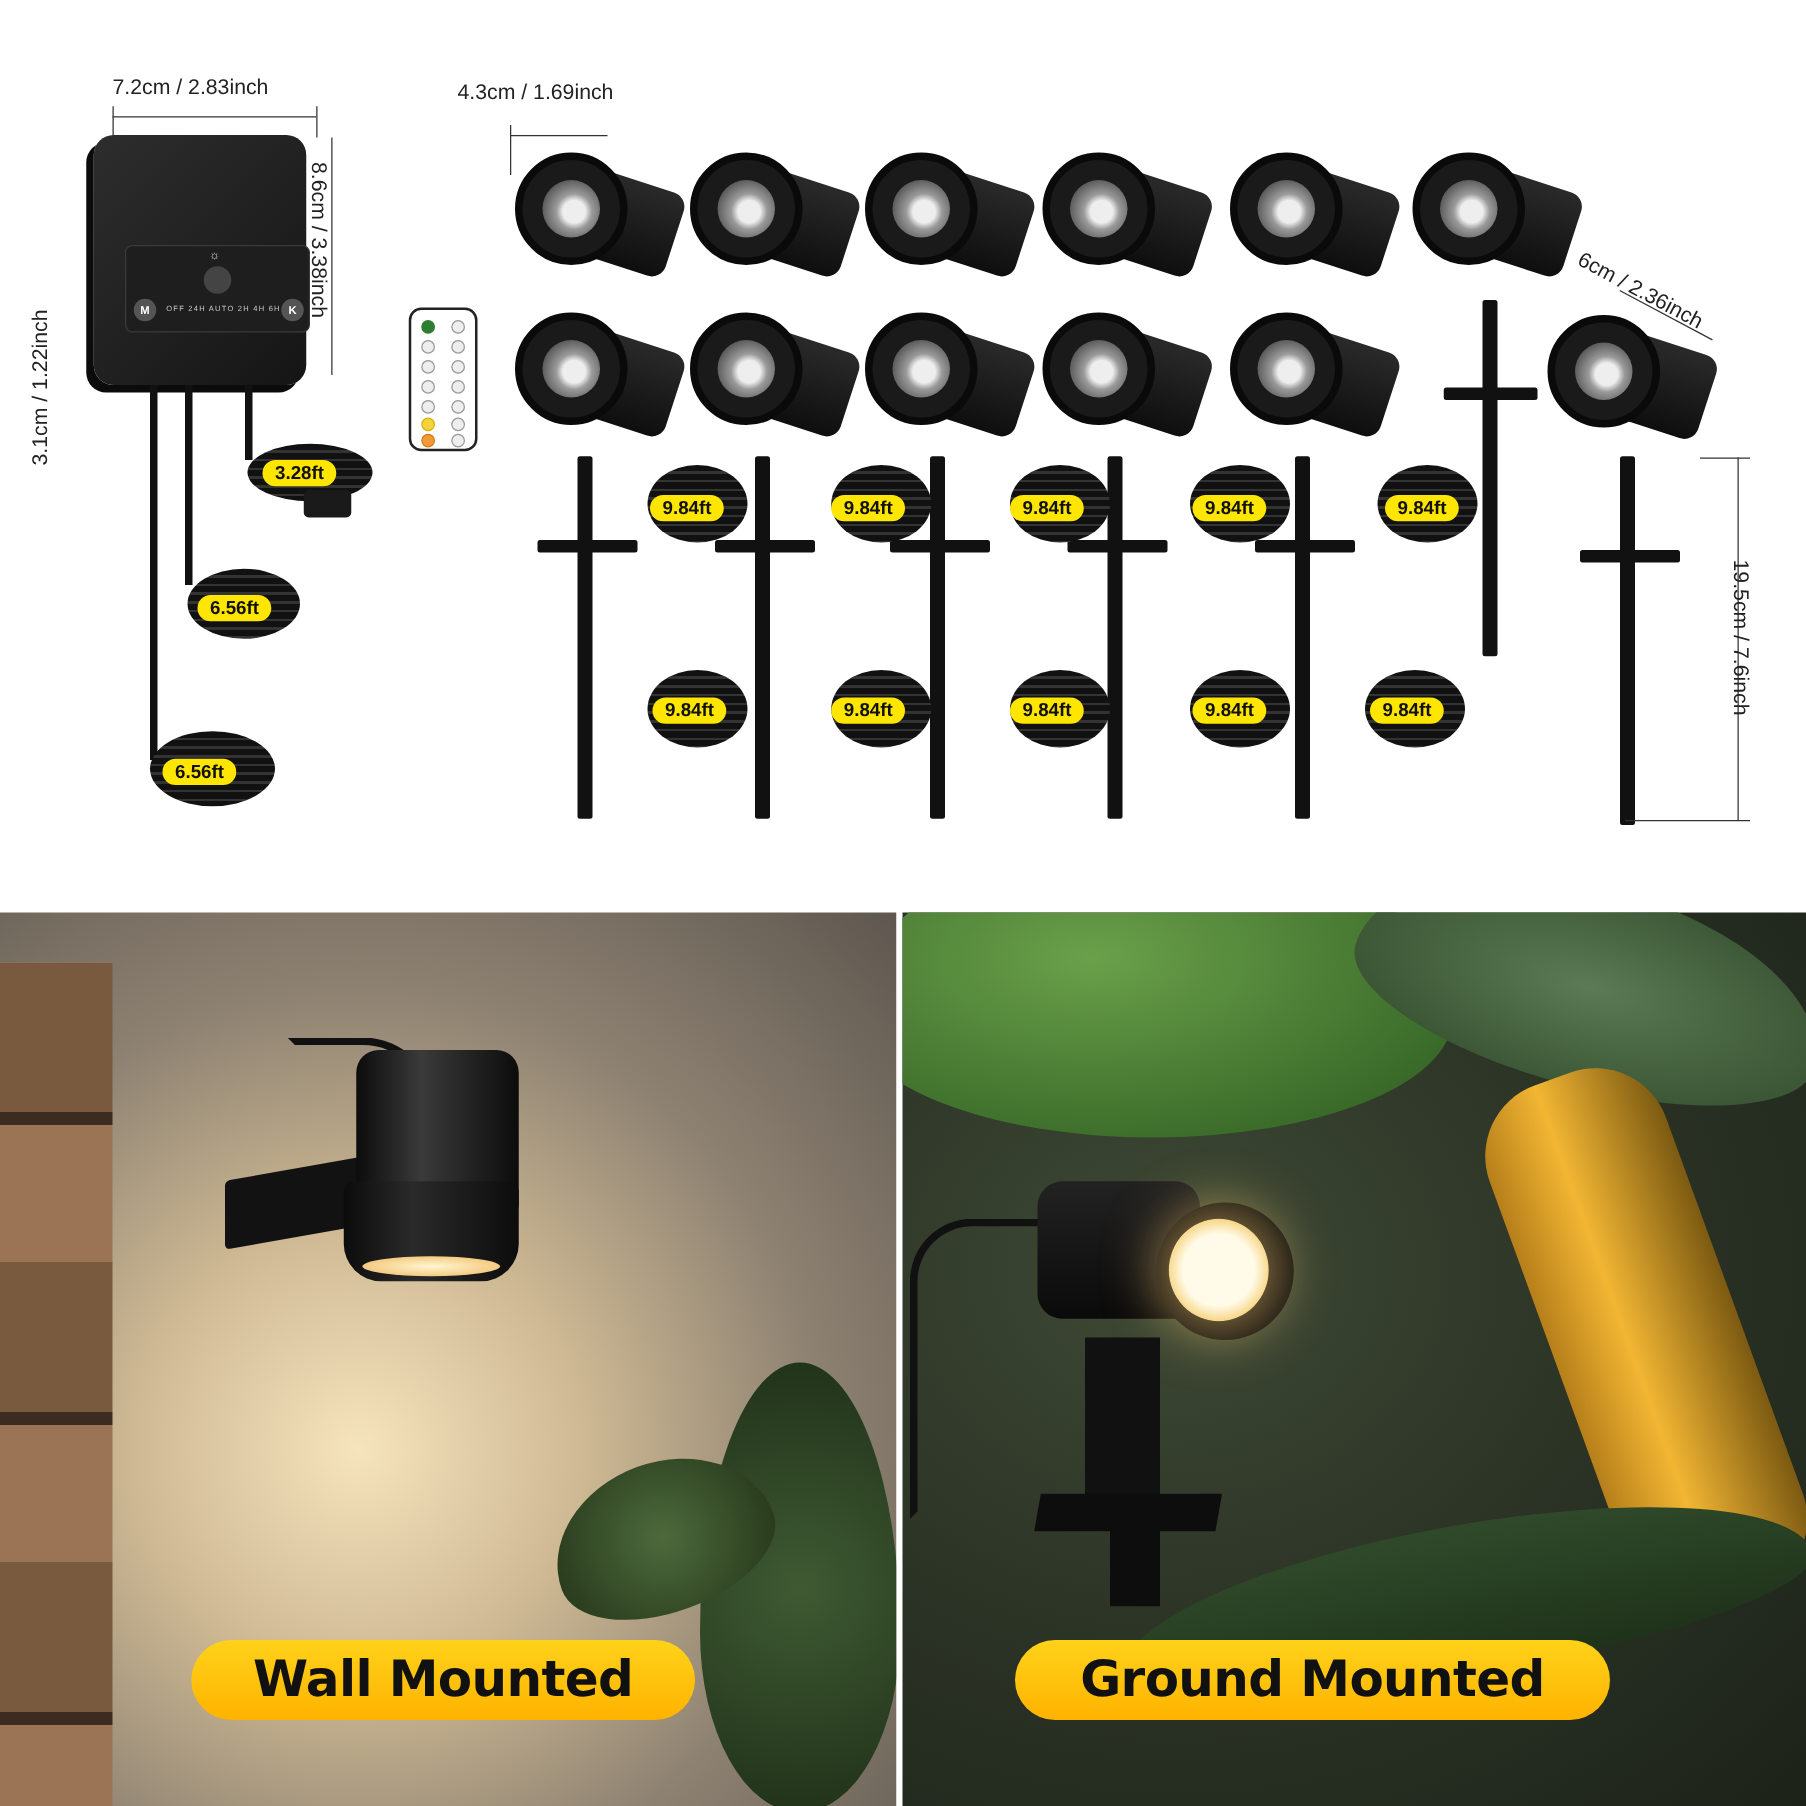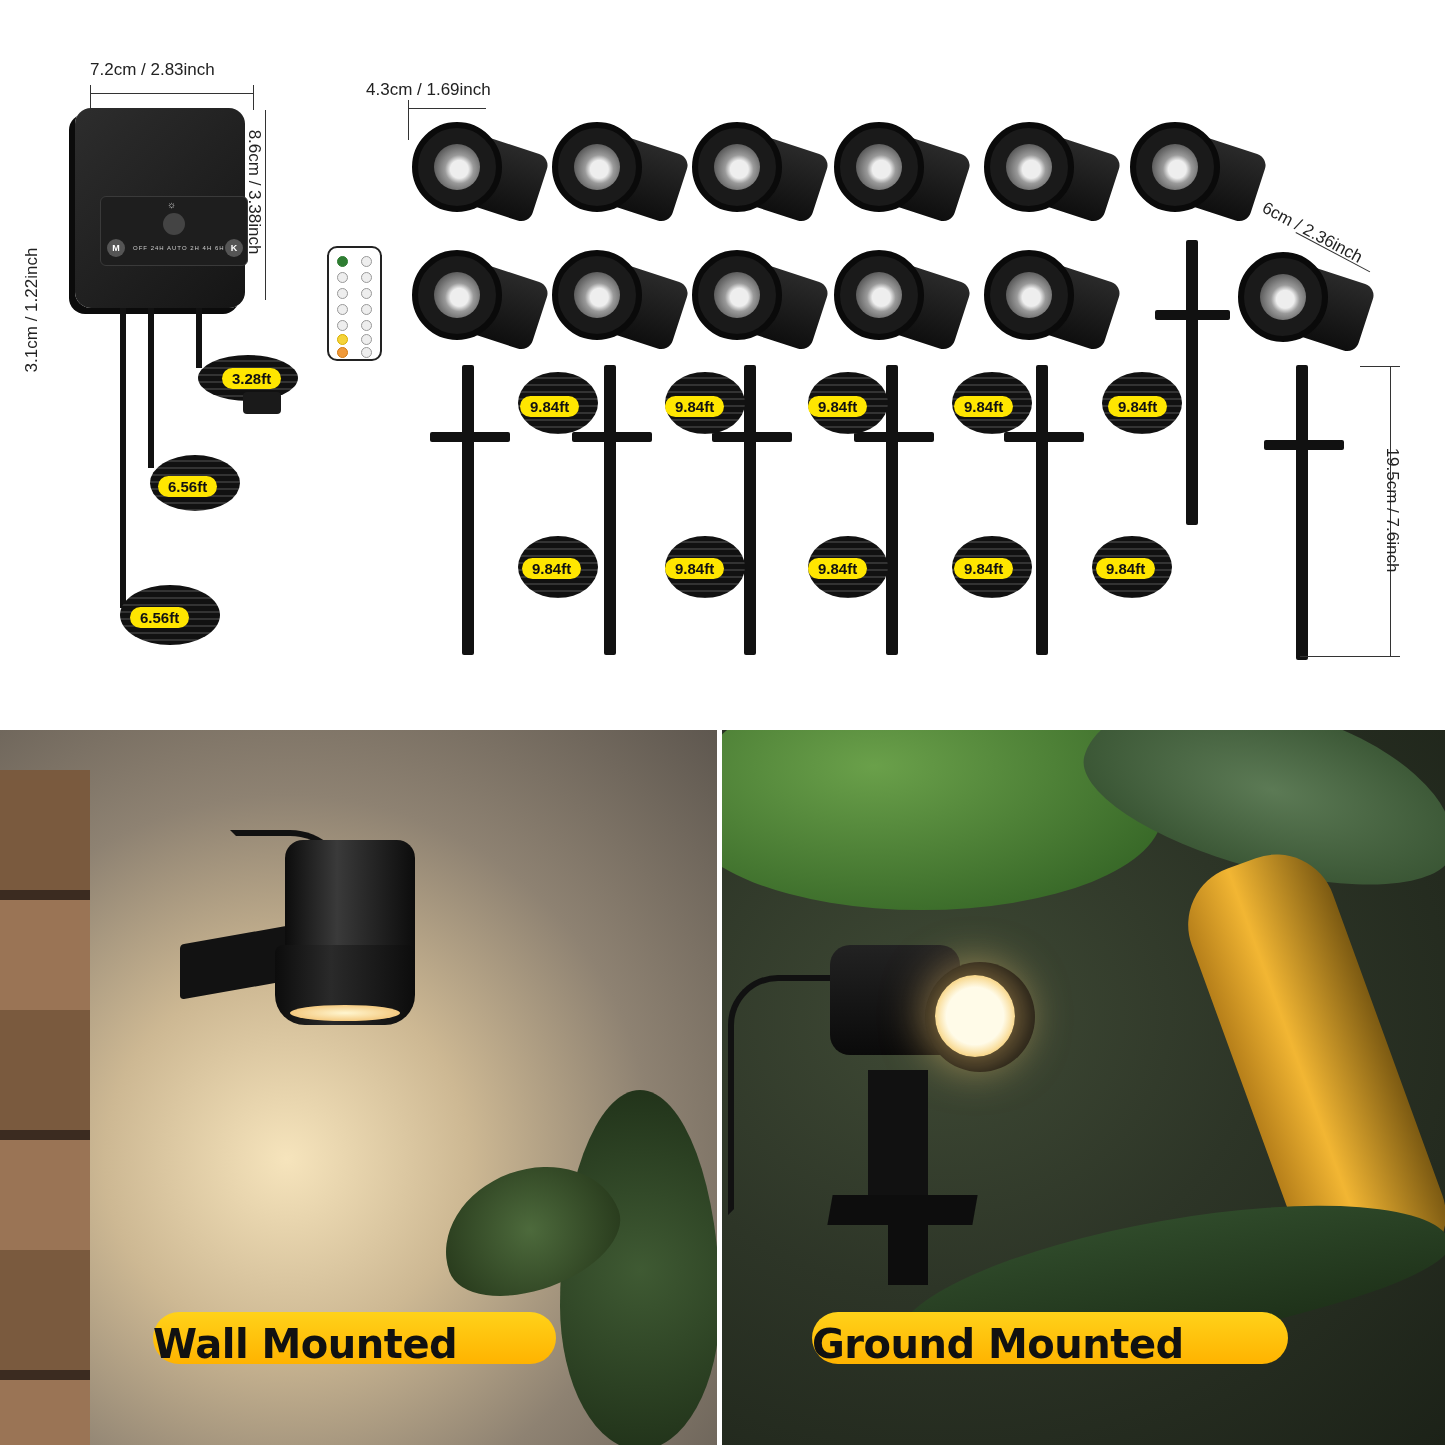--- a/index.html
+++ b/index.html
@@ -19,21 +19,21 @@
 .light{position:absolute;width:130px;height:120px}
 .head{position:absolute;left:0;top:0;width:90px;height:90px;border-radius:50%;background:#1a1a1a;border:6px solid #0a0a0a}
 .lens{position:absolute;left:16px;top:16px;width:46px;height:46px;border-radius:50%;background:radial-gradient(circle at 55% 55%,#eee 0 25%,#9a9a9a 40%,#555 75%)}
 .body{position:absolute;left:40px;top:20px;width:90px;height:70px;background:linear-gradient(180deg,#2a2a2a,#0e0e0e);border-radius:12px;transform:rotate(18deg)}
 .stake{position:absolute;width:12px;background:#111;border-radius:2px}
 .plate{position:absolute;height:10px;background:#111;border-radius:2px}
 .bottom-left{position:absolute;left:0;top:730px;width:717px;height:715px;overflow:hidden;background:radial-gradient(ellipse at 40% 60%,#f6e4bc 0%,#cdb893 30%,#8e8272 60%,#5e574f 100%)}
 .bricks{position:absolute;left:0;top:40px;width:90px;height:680px;background:repeating-linear-gradient(180deg,#7a5a3e 0 120px,#3b2b20 120px 130px,#9a7455 130px 240px)}
 .bottom-right{position:absolute;left:722px;top:730px;width:723px;height:715px;overflow:hidden;background:radial-gradient(ellipse at 30% 40%,#3f4a35 0%,#2d3527 45%,#1c2218 100%)}
 .leaf{position:absolute;border-radius:50% 50% 50% 50%/60% 60% 40% 40%}
-.pill{position:absolute;height:52px;border-radius:32px;background:linear-gradient(180deg,#ffd21a,#ffb300);color:#111;font-weight:bold;font-size:40px;line-height:64px;white-space:nowrap;font-family:"DejaVu Sans",sans-serif;letter-spacing:-0.5px}
+.pill{position:absolute;height:64px;border-radius:32px;background:linear-gradient(180deg,#ffd21a,#ffb300);color:#111;font-weight:bold;font-size:40px;text-align:center;line-height:64px;white-space:nowrap;font-family:"DejaVu Sans",sans-serif;letter-spacing:-0.5px}
 .wl-cyl{position:absolute;left:285px;top:840px;width:130px;height:130px;background:linear-gradient(90deg,#0c0c0c,#3a3a3a 40%,#0c0c0c);border-radius:18px 18px 6px 6px}
 .wl-ring{position:absolute;left:275px;top:945px;width:140px;height:80px;background:linear-gradient(90deg,#0c0c0c,#2a2a2a 40%,#0c0c0c);border-radius:8px 8px 30px 30px}
 .wl-glow{position:absolute;left:290px;top:1005px;width:110px;height:16px;border-radius:50%;background:radial-gradient(ellipse,#fff6d0,#f0b860)}
 .wl-bracket{position:absolute;left:180px;top:935px;width:110px;height:55px;background:#121212;border-radius:4px;transform:skewY(-10deg)}
 .gl-head{position:absolute;left:830px;top:945px;width:130px;height:110px;background:linear-gradient(180deg,#222,#0a0a0a);border-radius:20px}
 .gl-lens{position:absolute;left:925px;top:962px;width:110px;height:110px;border-radius:50%;background:#0c0c0c}
 .gl-light{position:absolute;left:935px;top:975px;width:80px;height:82px;border-radius:50%;background:radial-gradient(circle,#fffbe8 0 50%,#f8d88e 70%,#b07a2a 100%);box-shadow:0 0 40px 12px rgba(255,210,120,.5)}
 .gl-stand{position:absolute;left:868px;top:1070px;width:60px;height:130px;background:#111}
 .gl-plate{position:absolute;left:830px;top:1195px;width:145px;height:30px;background:#0d0d0d;transform:skewX(-10deg)}
 .gl-stake{position:absolute;left:888px;top:1220px;width:40px;height:65px;background:#0d0d0d}
@@ -85,30 +85,30 @@
     <div class="rb" style="left:32px;top:86px"></div>
     <div class="rb" style="left:8px;top:99px;background:#f09a3a;border-color:#d47a10"></div>
     <div class="rb" style="left:32px;top:99px"></div>
   </div>
 
   <div style="position:absolute;left:120px;top:308px;width:6px;height:300px;background:#111"></div>
   <div style="position:absolute;left:148px;top:308px;width:6px;height:160px;background:#111"></div>
   <div style="position:absolute;left:196px;top:308px;width:6px;height:60px;background:#111"></div>
 
   <div class="coil" style="left:198px;top:355px;width:100px;height:46px"></div>
-  <div class="tag" style="left:222px;top:368px">3.28ft</div>
+  <div class="tag" style="left:210px;top:368px">3.28ft</div>
   <div style="position:absolute;left:243px;top:392px;width:38px;height:22px;background:#1a1a1a;border-radius:4px"></div>
 
   <div class="coil" style="left:150px;top:455px;width:90px;height:56px"></div>
   <div class="tag" style="left:158px;top:476px">6.56ft</div>
 
   <div class="coil" style="left:120px;top:585px;width:100px;height:60px"></div>
   <div class="tag" style="left:130px;top:607px">6.56ft</div>
 
-  <div class="dim" style="left:366px;top:80px">4.3cm / 1.69inch</div>
+  <div class="dim" style="left:366px;top:64px">4.3cm / 1.69inch</div>
   <div class="hline" style="left:408px;top:108px;width:78px"></div>
   <div class="vline" style="left:408px;top:100px;height:40px"></div>
 
   <div class="light" style="left:412px;top:122px">
       <div class="body"></div>
       <div class="head">
         <div class="lens"></div>
       </div>
     </div>
   <div class="light" style="left:552px;top:122px">

